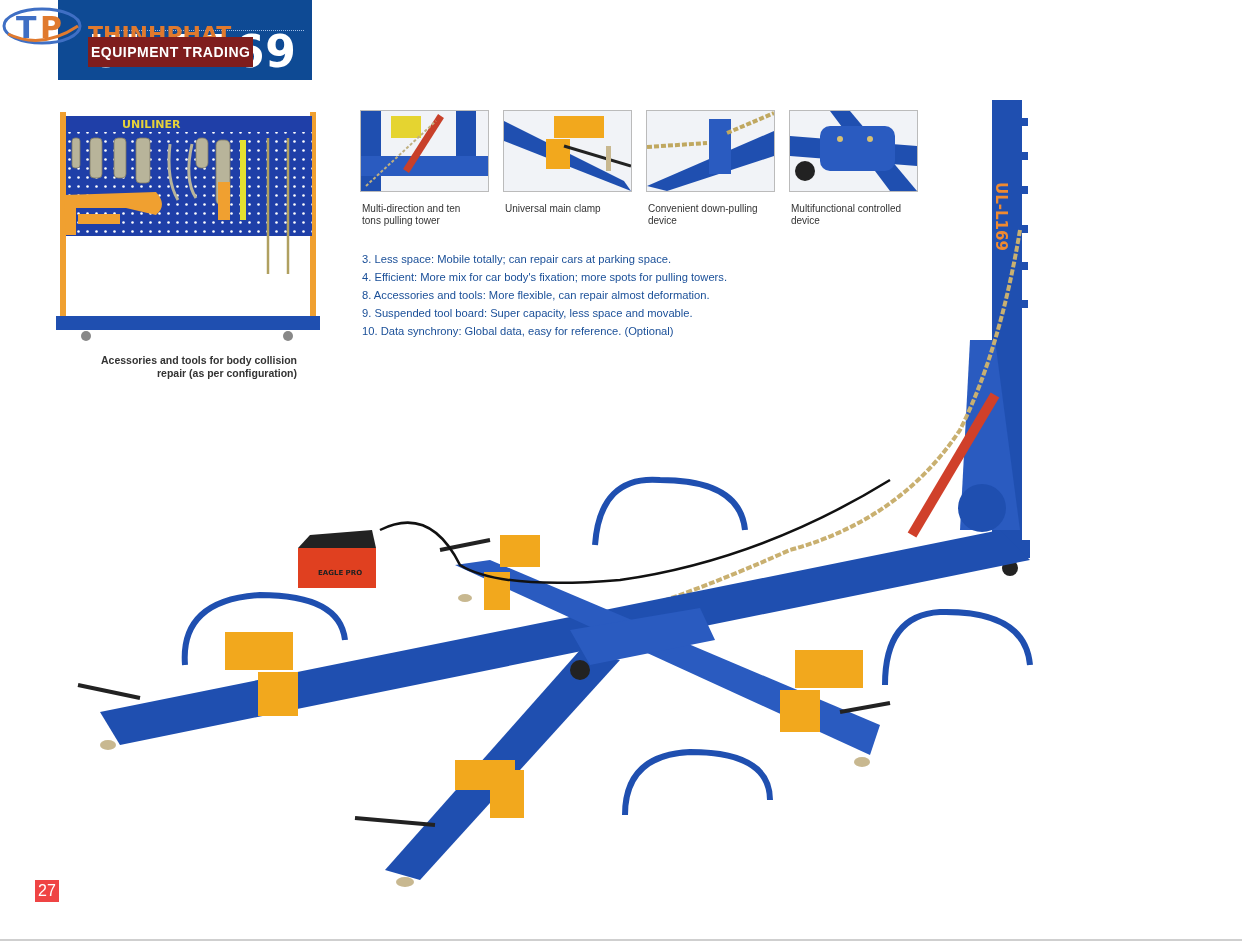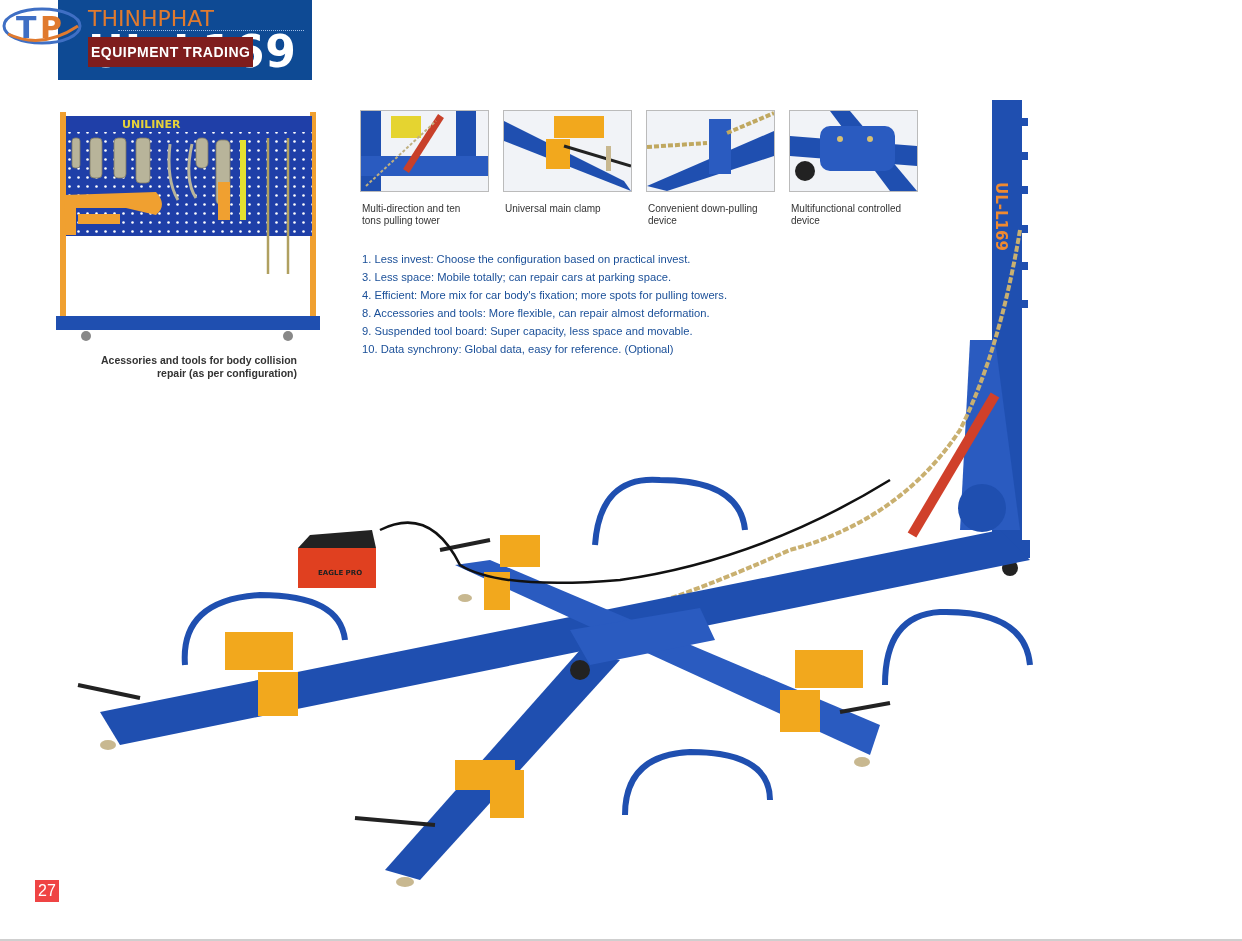--- a/index.html
+++ b/index.html
@@ -4,21 +4,21 @@
 <style>
   html, body { margin:0; padding:0; }
   body { width:1242px; height:941px; background:#ffffff; position:relative; overflow:hidden; font-family:"Liberation Sans", sans-serif; }
   .abs { position:absolute; }
 
   
   .banner { left:58px; top:0; width:254px; height:80px; background:#0e4a94; }
   .banner .dots { position:absolute; left:60px; right:8px; top:30px; border-top:1px dotted #9fbde6; }
   .banner .model { position:absolute; left:30px; top:28px; font-family:"DejaVu Sans", sans-serif; font-weight:bold; font-size:44px; color:#ffffff; letter-spacing:1px; line-height:48px; }
   .logo { left:2px; top:4px; width:82px; height:44px; }
-  .brand { left:88px; top:6px; font-family:"DejaVu Sans", sans-serif; font-weight:normal; font-size:22px; color:#e07a2e; letter-spacing:0px; }
+  .brand { left:88px; top:22px; font-family:"DejaVu Sans", sans-serif; font-weight:bold; font-size:22px; color:#e07a2e; letter-spacing:0px; }
   .tagline { left:88px; top:37px; background:#7f1d1d; color:#ffffff; font-size:14px; font-weight:bold; padding:7px 3px; letter-spacing:0.5px; }
 
   
   .toolboard { left:56px; top:110px; width:264px; height:232px; }
   .caption-tools { left:75px; top:354px; width:222px; text-align:right; font-size:10.5px; font-weight:bold; color:#333; line-height:13px; }
 
   
   .thumb { width:127px; height:80px; border:1px solid #bbbbbb; background:#f1f3f7; overflow:hidden; }
   .thumb-cap { font-size:10px; color:#333; line-height:12px; width:130px; }
 
@@ -134,21 +134,20 @@
 <div class="abs thumb-cap" style="left:648px;top:203px;">
   <div>Convenient down-pulling</div>
   <div>device</div>
 </div>
 <div class="abs thumb-cap" style="left:791px;top:203px;">
   <div>Multifunctional controlled</div>
   <div>device</div>
 </div>
 
 <ul class="abs features">
-  <li>1. Less invest: Choose the configuration based on practical invest.</li>
   <li>3. Less space: Mobile totally; can repair cars at parking space.</li>
   <li>4. Efficient: More mix for car body's fixation; more spots for pulling towers.</li>
   <li>8. Accessories and tools: More flexible, can repair almost deformation.</li>
   <li>9. Suspended tool board: Super capacity, less space and movable.</li>
   <li>10. Data synchrony: Global data, easy for reference. (Optional)</li>
 </ul>
 
 <svg class="abs" style="left:0;top:0;" width="1242" height="941">
 
   <rect x="992" y="100" width="30" height="440" fill="#1f4fb0"></rect>

